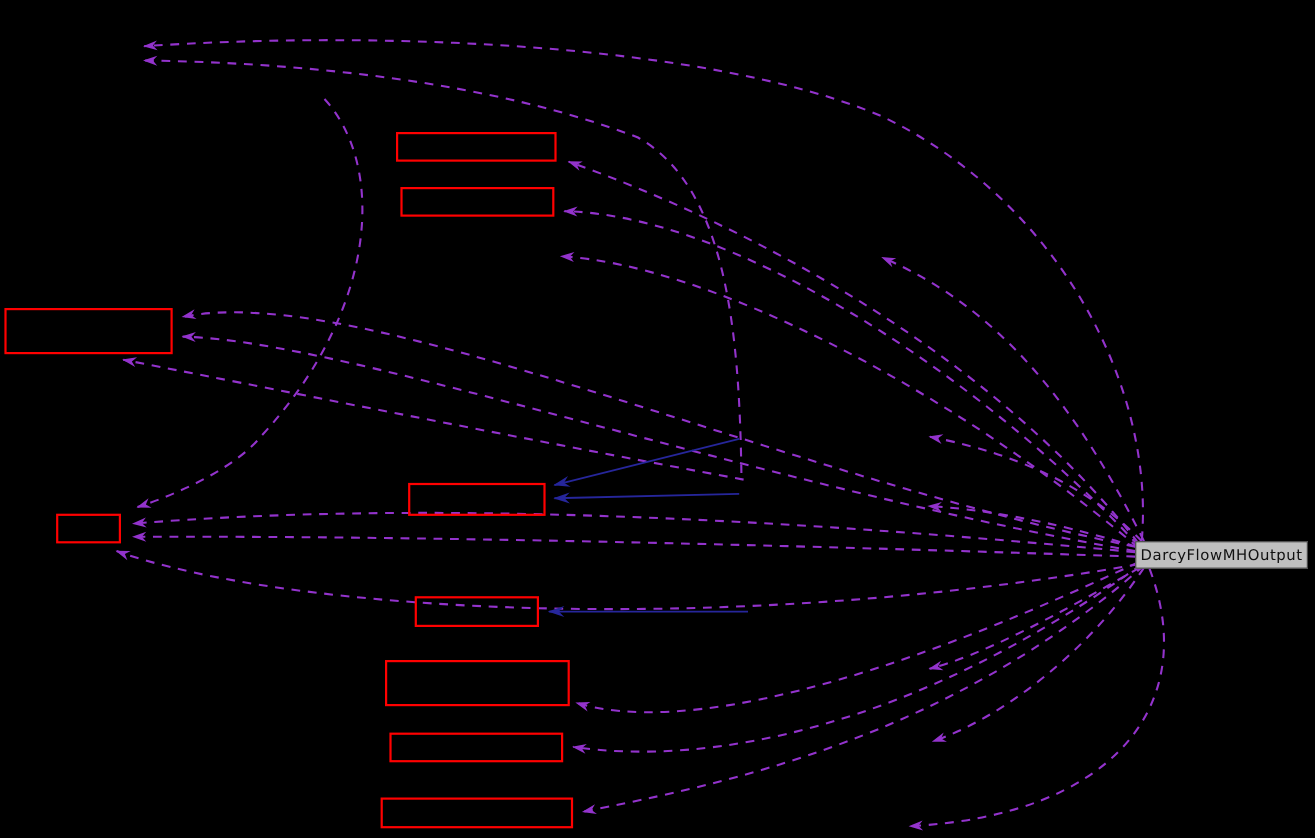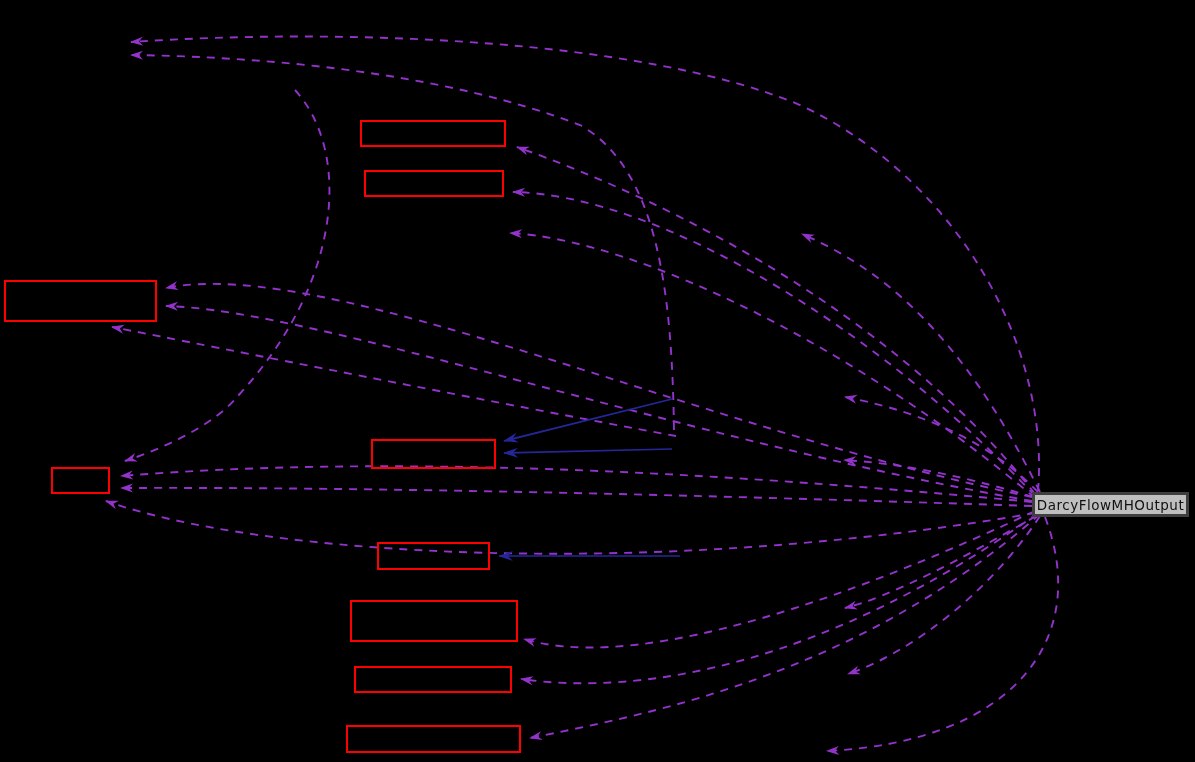--- a/index.html
+++ b/index.html
@@ -2,21 +2,21 @@
 <html><head>
 <meta charset="utf-8">
 <style>
   html,body{margin:0;padding:0;background:#000;}
   .stage{position:relative;width:1195px;height:762px;background:#000;overflow:hidden;
          font-family:"DejaVu Sans", sans-serif;}
   svg{position:absolute;left:0;top:0;}
   .main-node-label{
     position:absolute;display:flex;align-items:center;justify-content:center;
     box-sizing:border-box;font-size:13.5px;letter-spacing:0.5px;color:#111;
-    border:3px solid #ffffff;cursor:pointer;
+    border:1px solid #ffffff;cursor:pointer;
   }
 </style>
 </head>
 <body>
 
 <div class="stage" style="background: rgb(0, 0, 0);">
   <svg id="graph-svg" width="1195" height="762" viewBox="0 0 1195 762">
     <defs>
       <marker id="arrow-usage" markerWidth="16" markerHeight="12" refX="13" refY="5" orient="auto" markerUnits="userSpaceOnUse">
         <path id="arrow-usage-shape" d="M14,5 L1,0.5 L5,5 L1,9.5 Z" fill="#9333cc"></path>

